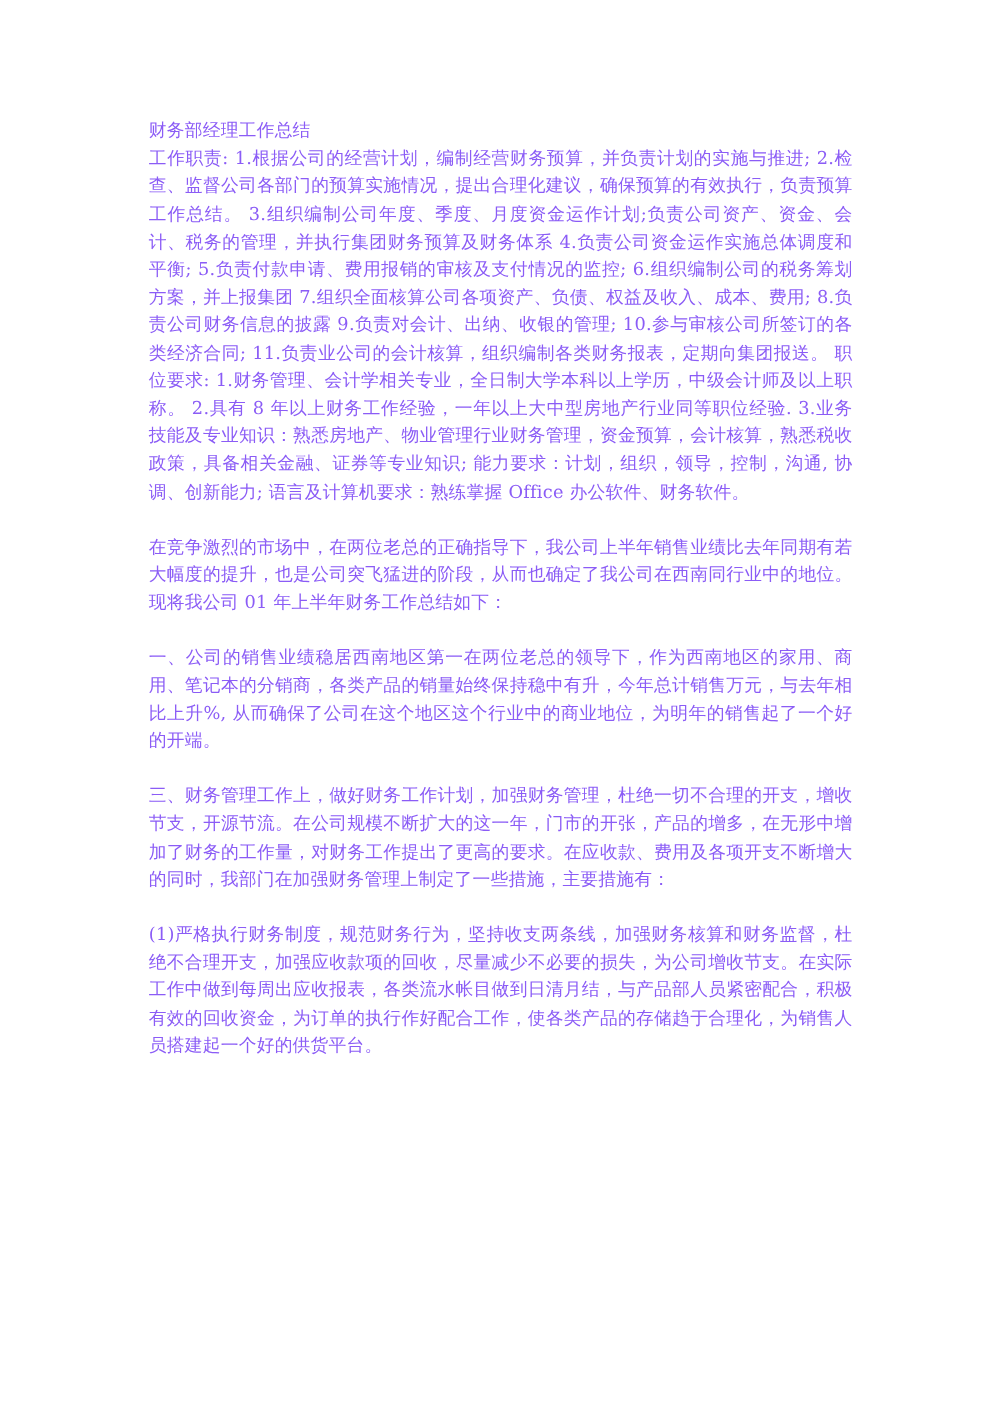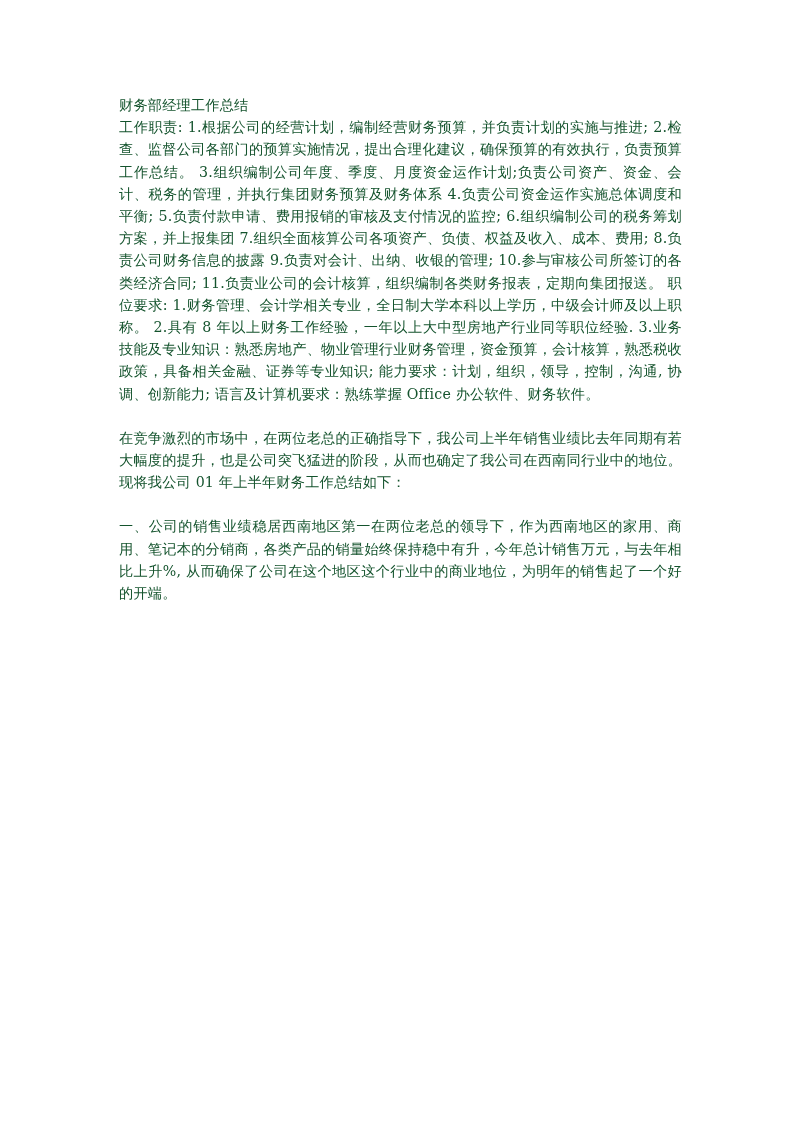--- a/index.html
+++ b/index.html
@@ -5,30 +5,32 @@
   html, body { margin: 0; padding: 0; background: #ffffff; }
   body { width: 794px; height: 1123px; position: relative; overflow: hidden; }
   .page {
     position: absolute;
     left: 119px;
     top: 94px;
     width: 563px;
     font-family: "DejaVu Serif", "Liberation Serif", serif;
     font-size: 14.2px;
     line-height: 22.2px;
-    color: #14532d;
+    color: #8b5cf6;
     text-align: justify;
     text-justify: inter-character;
     letter-spacing: 0.2px;
   }
   .title { margin: 0; font-weight: normal; font-size: 14.2px; line-height: 22.2px; }
   p { margin: 0; }
   .gap { margin-top: 22px; }
 </style>
 </head>
 <body>
 
 <div class="page">
   <h1 class="title">财务部经理工作总结</h1>
   <p>工作职责: 1.根据公司的经营计划，编制经营财务预算，并负责计划的实施与推进; 2.检查、监督公司各部门的预算实施情况，提出合理化建议，确保预算的有效执行，负责预算工作总结。 3.组织编制公司年度、季度、月度资金运作计划;负责公司资产、资金、会计、税务的管理，并执行集团财务预算及财务体系 4.负责公司资金运作实施总体调度和平衡; 5.负责付款申请、费用报销的审核及支付情况的监控; 6.组织编制公司的税务筹划方案，并上报集团 7.组织全面核算公司各项资产、负债、权益及收入、成本、费用; 8.负责公司财务信息的披露 9.负责对会计、出纳、收银的管理; 10.参与审核公司所签订的各类经济合同; 11.负责业公司的会计核算，组织编制各类财务报表，定期向集团报送。 职位要求: 1.财务管理、会计学相关专业，全日制大学本科以上学历，中级会计师及以上职称。 2.具有 8 年以上财务工作经验，一年以上大中型房地产行业同等职位经验. 3.业务技能及专业知识：熟悉房地产、物业管理行业财务管理，资金预算，会计核算，熟悉税收政策，具备相关金融、证券等专业知识; 能力要求：计划，组织，领导，控制，沟通, 协调、创新能力; 语言及计算机要求：熟练掌握 Office 办公软件、财务软件。</p>
   <p class="gap">在竞争激烈的市场中，在两位老总的正确指导下，我公司上半年销售业绩比去年同期有若大幅度的提升，也是公司突飞猛进的阶段，从而也确定了我公司在西南同行业中的地位。现将我公司 01 年上半年财务工作总结如下：</p>
   <p class="gap">一、公司的销售业绩稳居西南地区第一在两位老总的领导下，作为西南地区的家用、商用、笔记本的分销商，各类产品的销量始终保持稳中有升，今年总计销售万元，与去年相比上升%, 从而确保了公司在这个地区这个行业中的商业地位，为明年的销售起了一个好的开端。</p>
+  <p class="gap">三、财务管理工作上，做好财务工作计划，加强财务管理，杜绝一切不合理的开支，增收节支，开源节流。在公司规模不断扩大的这一年，门市的开张，产品的增多，在无形中增加了财务的工作量，对财务工作提出了更高的要求。在应收款、费用及各项开支不断增大的同时，我部门在加强财务管理上制定了一些措施，主要措施有：</p>
+  <p class="gap">(1)严格执行财务制度，规范财务行为，坚持收支两条线，加强财务核算和财务监督，杜绝不合理开支，加强应收款项的回收，尽量减少不必要的损失，为公司增收节支。在实际工作中做到每周出应收报表，各类流水帐目做到日清月结，与产品部人员紧密配合，积极有效的回收资金，为订单的执行作好配合工作，使各类产品的存储趋于合理化，为销售人员搭建起一个好的供货平台。</p>
 </div>
 
 </body></html>

